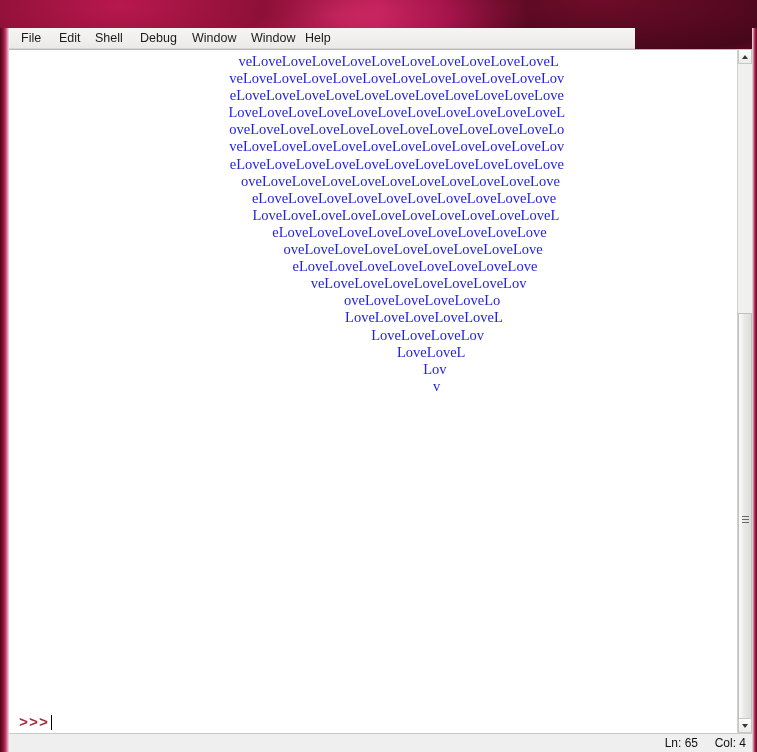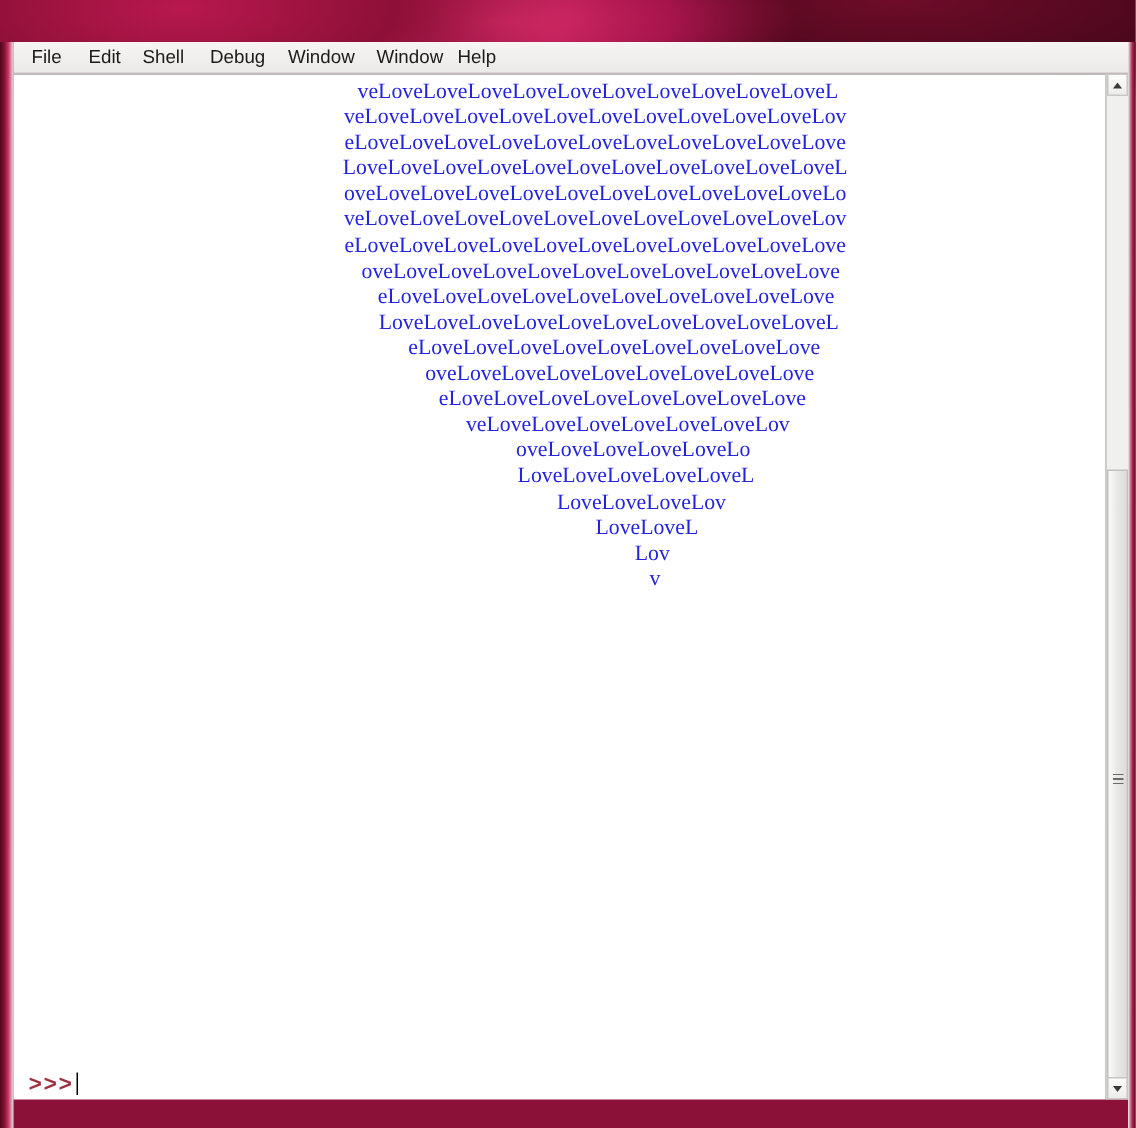--- a/index.html
+++ b/index.html
@@ -92,21 +92,21 @@
   }
   #border-right {
     position: absolute; left: 752px; top: 28px; width: 5px; height: 724px;
     background: linear-gradient(90deg, #efeced 0%, #b02a55 55%, #5c0921 100%);
   }
 
   
   #menubar {
     position: absolute;
     left: 9px; top: 28px;
-    width: 743px; height: 21px;
+    width: 626px; height: 21px;
     background: linear-gradient(180deg, #f6f5f4 0%, #eceae8 100%);
     border-bottom: 1px solid #d8d5d2;
     box-sizing: border-box;
   }
   .menu-item {
     position: absolute;
     top: 3px;
     font-size: 12.5px;
     color: #1b1b1b;
     white-space: nowrap;
@@ -276,14 +276,18 @@
       </div>
     <div id="sb-thumb">
       <div id="sb-grip"></div>
     </div>
     <div class="sb-arrow" id="sb-down">
         <i></i>
       </div>
   </div>
 
 
+  <div id="statusbar">
+    <div id="status-ln">Ln: 65</div>
+    <div id="status-col">Col: 4</div>
+  </div>
 
 </div>
 
 </body></html>

